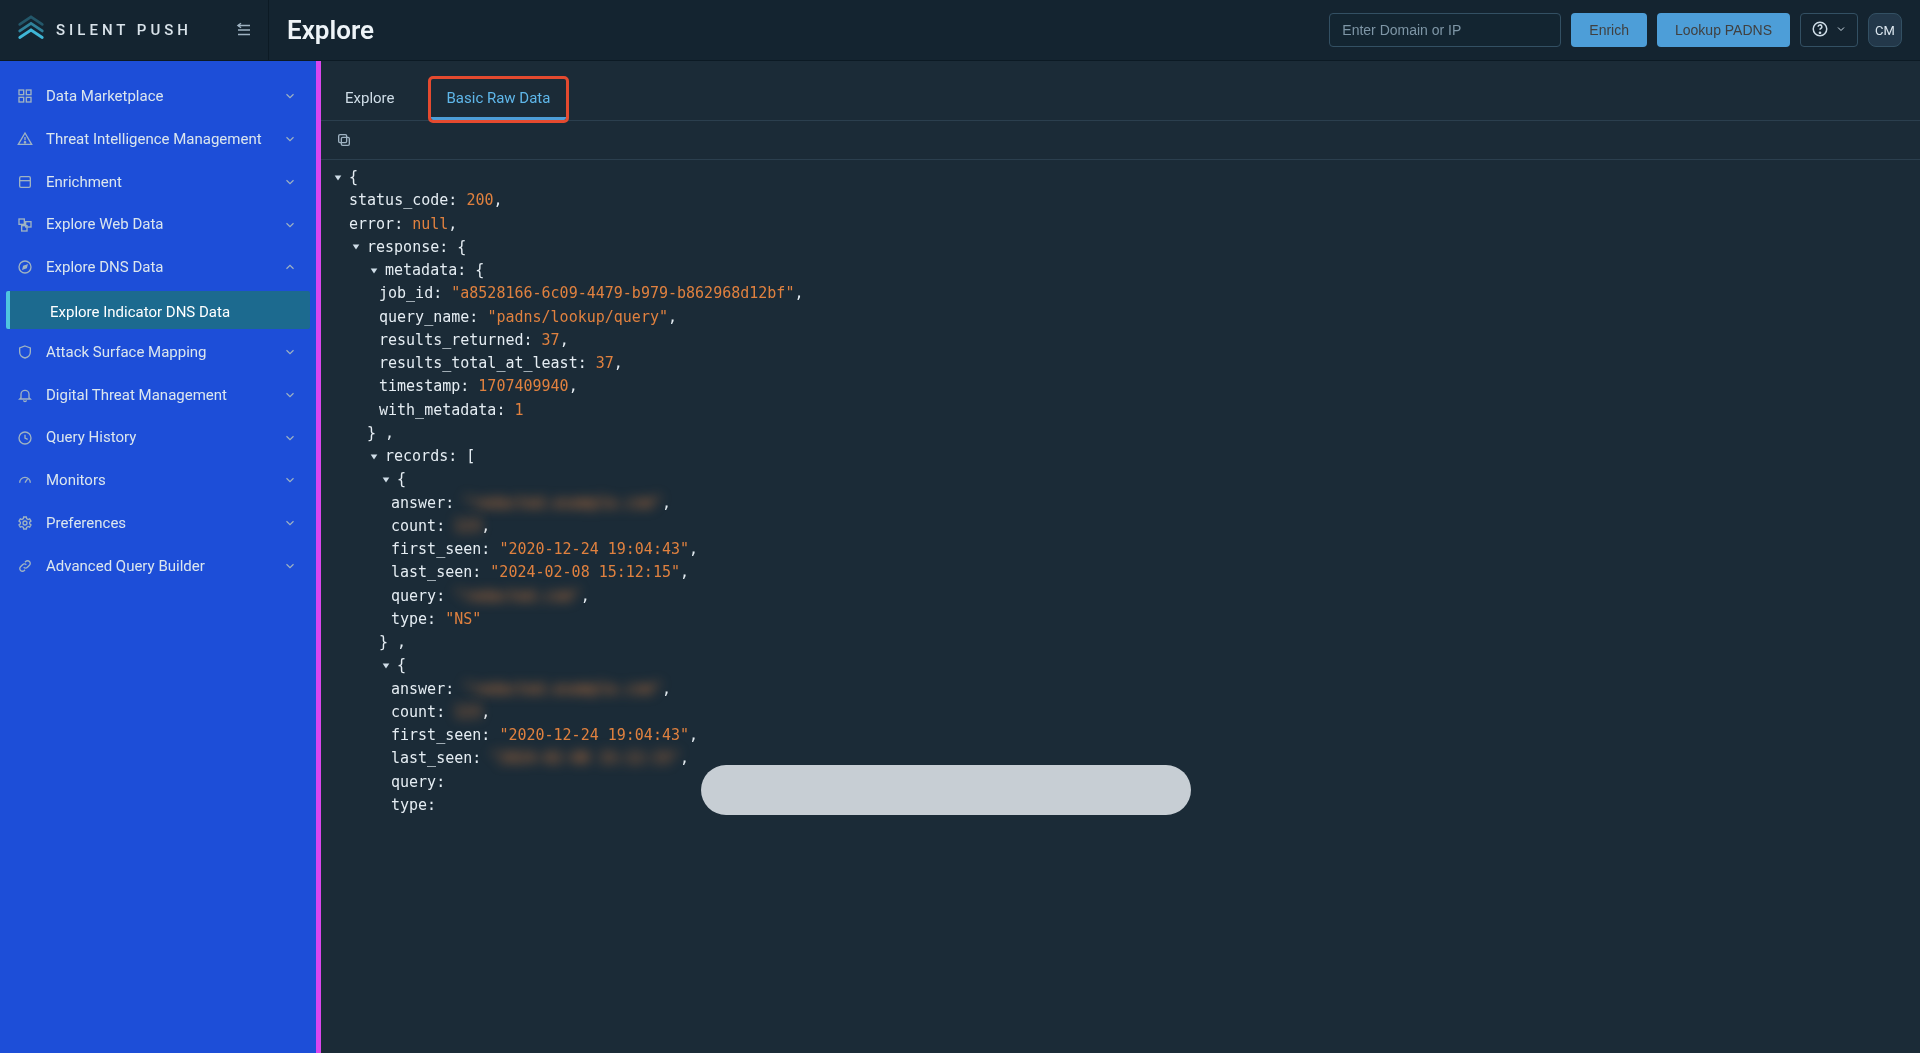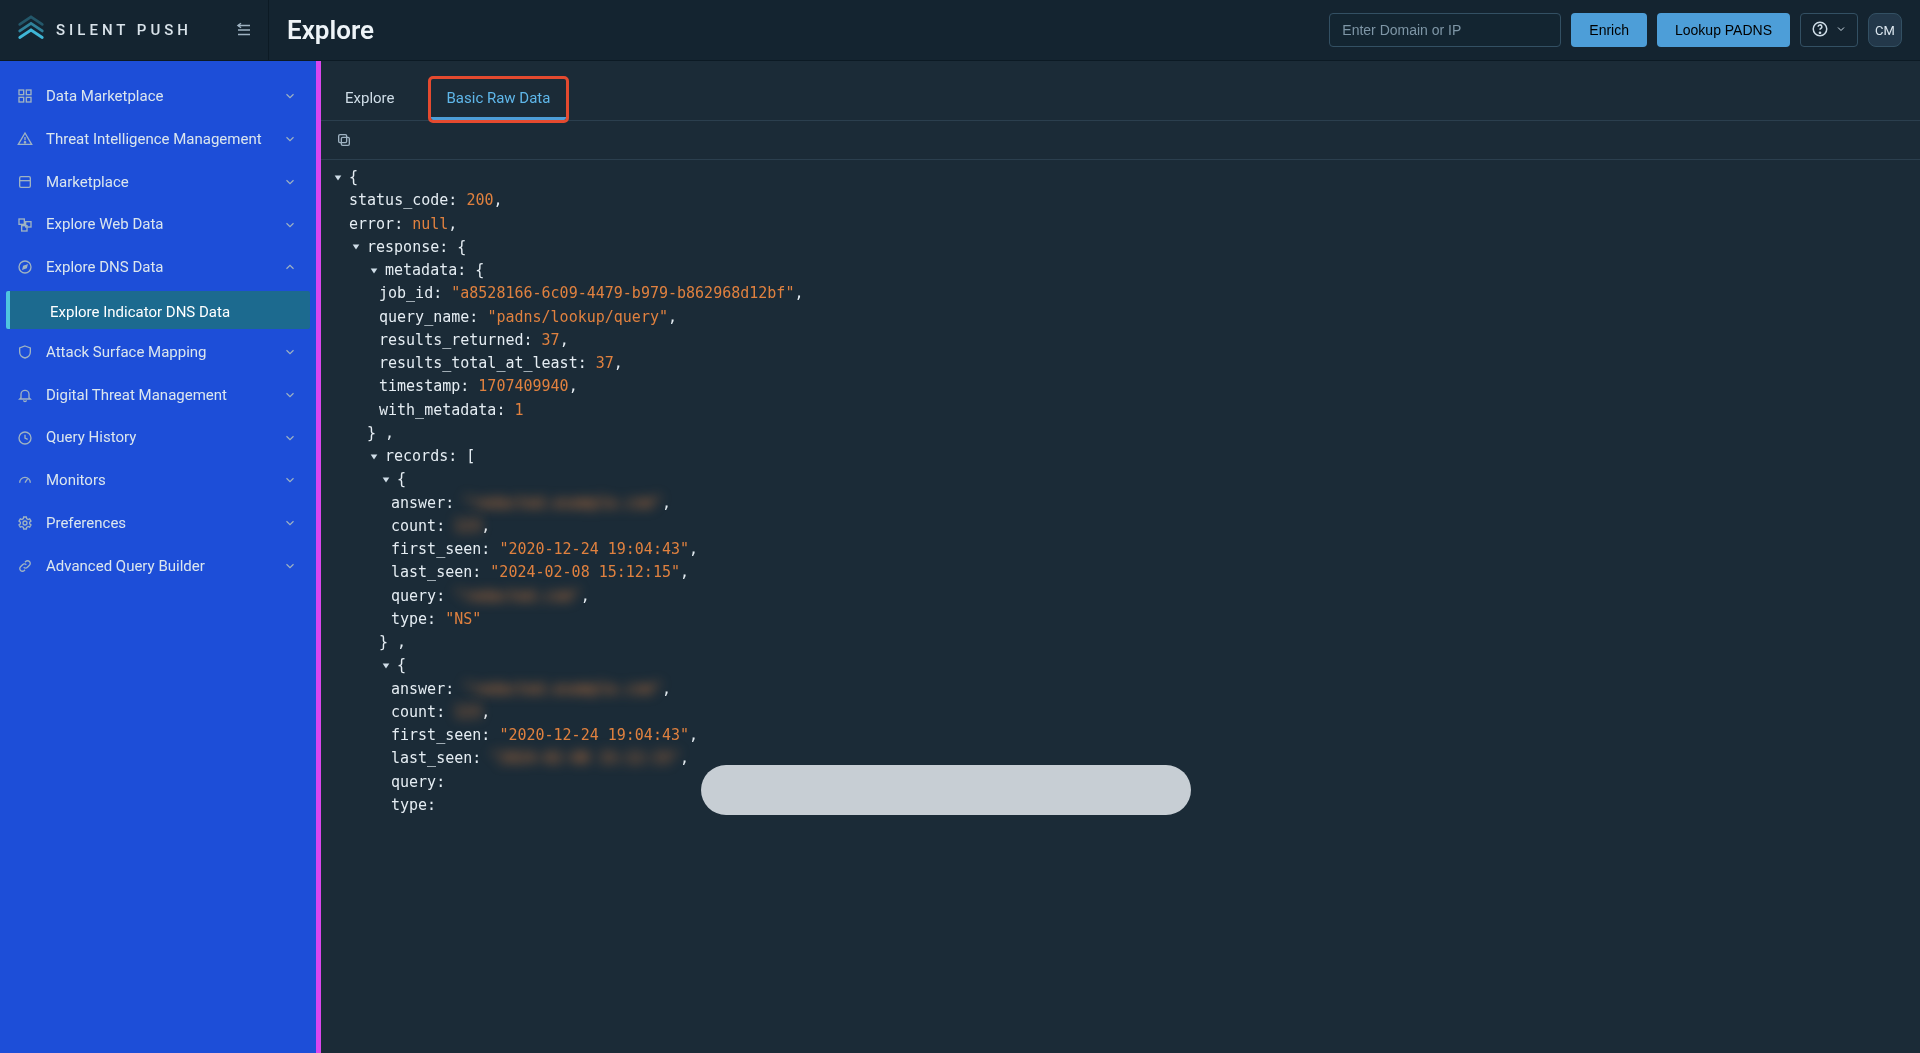--- a/index.html
+++ b/index.html
@@ -73,21 +73,21 @@
   }
   .domain-input::placeholder { color: #7e96a6; }
   .btn {
     height: 34px;
     padding: 0 18px;
     border: none;
     border-radius: 4px;
     font-size: 14px;
     font-weight: 500;
     cursor: pointer;
-    color: #000000;
+    color: #404040;
     background: #4d9ed8;
   }
   .help-btn {
     height: 34px;
     padding: 0 10px;
     border: 1px solid #335063;
     border-radius: 4px;
     background: transparent;
     color: #cfdde7;
     display: flex; align-items: center; gap: 6px;
@@ -332,21 +332,21 @@
         </span>
     </div>
 
     <div class="nav-item">
       <span class="icon">
         <svg width="16" height="16" viewBox="0 0 24 24" fill="none" stroke="currentColor" stroke-width="2">
             <rect x="4" y="4" width="16" height="16" rx="2"></rect>
             <line x1="4" y1="10" x2="20" y2="10"></line>
           </svg>
       </span>
-      <span class="label">Marketplace</span>
+      <span class="label">Enrichment</span>
       <span class="chev chevron-down">
           <svg width="14" height="14" viewBox="0 0 24 24" fill="none" stroke="currentColor" stroke-width="2">
             <polyline points="6 9 12 15 18 9"></polyline>
           </svg>
         </span>
     </div>
 
     <div class="nav-item">
       <span class="icon">
         <svg width="16" height="16" viewBox="0 0 24 24" fill="none" stroke="currentColor" stroke-width="2">

